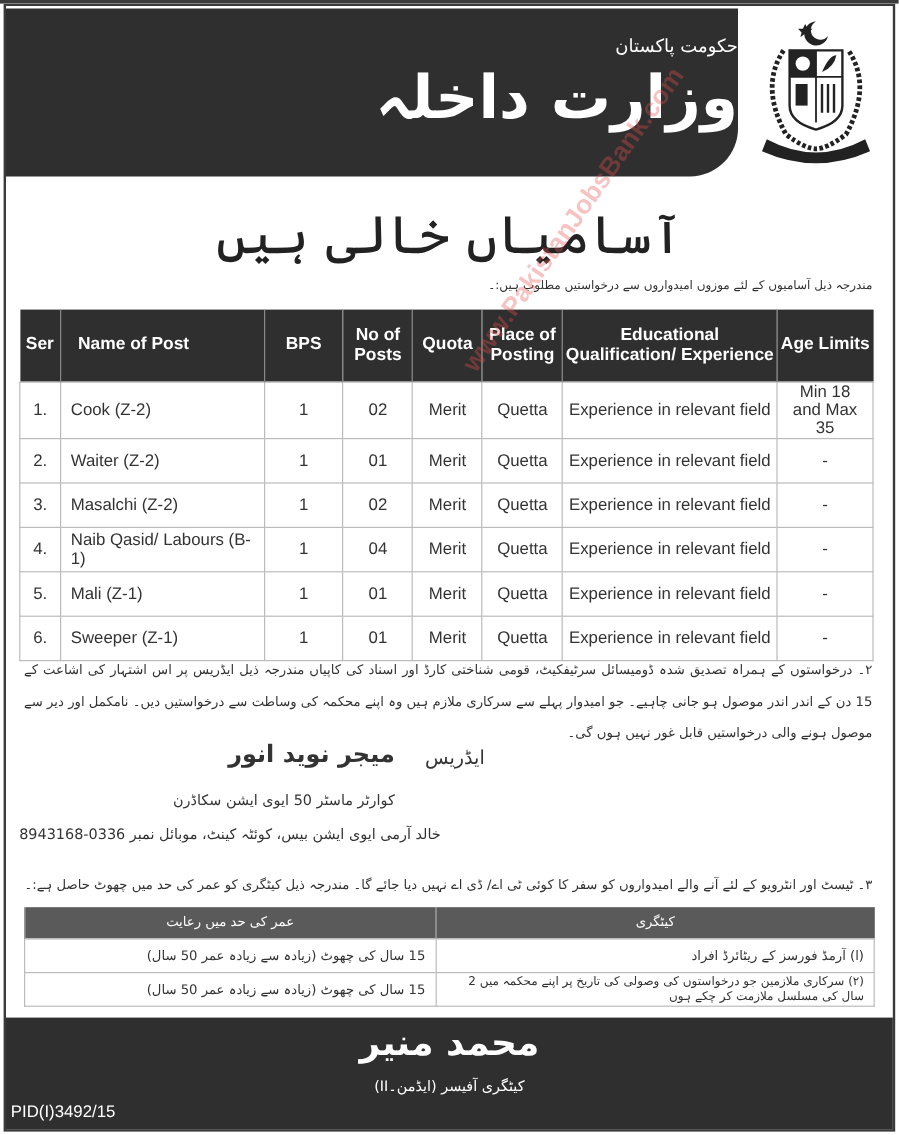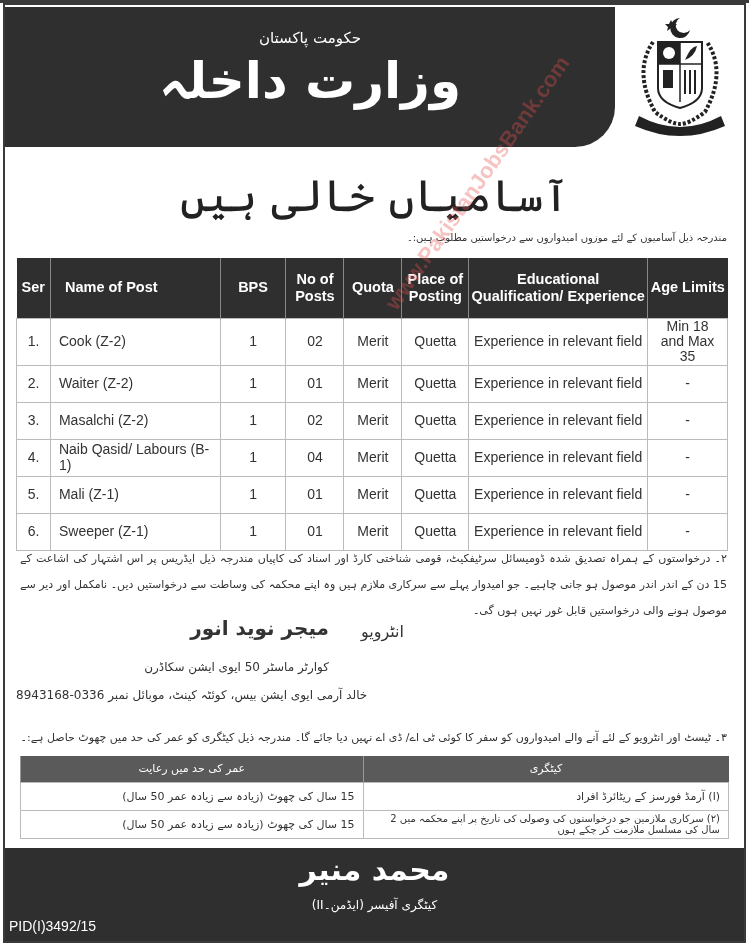--- a/index.html
+++ b/index.html
@@ -4,21 +4,21 @@
 <style>
   * { box-sizing: border-box; margin: 0; padding: 0; }
   html, body { width: 749px; height: 946px; background: #ffffff; overflow: hidden; }
   body { font-family: "Liberation Sans", sans-serif; color: #2a2a2a; position: relative; }
 
   .frame { position: absolute; left: 3px; top: 3px; width: 743px; height: 940px; border: 2px solid #3a3a3a; background: #fff; }
   .topline { position: absolute; left: 0; top: 0; width: 749px; height: 3px; background: #3a3a3a; }
 
   
   .header-band { position: absolute; left: 5px; top: 7px; width: 610px; height: 140px; background: #2f2f2f; border-radius: 0 0 40px 0; }
-  .header-band .urdu { direction: rtl; text-align: center; color: #fff; font-family: "DejaVu Sans", sans-serif; position: absolute; left: 0; width: 100%; }
+  .header-band .urdu { direction: rtl; color: #fff; font-family: "DejaVu Sans", sans-serif; position: absolute; left: 0; width: 100%; }
   .h-govt { top: 22px; font-size: 15px; }
   .h-ministry { top: 44px; font-size: 50px; font-weight: bold; line-height: 60px; }
   .h-wing { top: 110px; font-size: 18px; }
 
   .emblem { position: absolute; left: 625px; top: 12px; width: 110px; height: 130px; }
 
   .vacancy-title { position: absolute; left: 0; width: 749px; top: 170px; text-align: center; direction: rtl; font-family: "DejaVu Serif", serif; font-size: 44px; color: #222; }
   .intro { position: absolute; right: 22px; top: 232px; direction: rtl; font-family: "DejaVu Sans", sans-serif; font-size: 10px; color: #333; }
 
   
@@ -170,21 +170,21 @@
       <td>Experience in relevant field</td>
       <td>-</td>
     </tr>
   </tbody>
 </table>
 
 <div class="watermark">www.PakistanJobsBank.com</div>
 
 <div class="urdu-p para2">۲۔ درخواستوں کے ہمراہ تصدیق شدہ ڈومیسائل سرٹیفکیٹ، قومی شناختی کارڈ اور اسناد کی کاپیاں مندرجہ ذیل ایڈریس پر اس اشتہار کی اشاعت کے 15 دن کے اندر اندر موصول ہو جانی چاہیے۔ جو امیدوار پہلے سے سرکاری ملازم ہیں وہ اپنے محکمہ کی وساطت سے درخواستیں دیں۔ نامکمل اور دیر سے موصول ہونے والی درخواستیں قابل غور نہیں ہوں گی۔</div>
 
-<div class="urdu-p addr-label">انٹرویو</div>
+<div class="urdu-p addr-label">ایڈریس</div>
 <div class="urdu-p addr-name">میجر نوید انور</div>
 <div class="urdu-p addr-line1">کوارٹر ماسٹر 50 ایوی ایشن سکاڈرن</div>
 <div class="urdu-p addr-line2">خالد آرمی ایوی ایشن بیس، کوئٹہ کینٹ، موبائل نمبر 0336-8943168</div>
 
 <div class="urdu-p para3">۳۔ ٹیسٹ اور انٹرویو کے لئے آنے والے امیدواروں کو سفر کا کوئی ٹی اے/ ڈی اے نہیں دیا جائے گا۔ مندرجہ ذیل کیٹگری کو عمر کی حد میں چھوٹ حاصل ہے:۔</div>
 
 <table class="relax">
   <colgroup>
       <col style="width:366px">
       <col style="width:343px">

